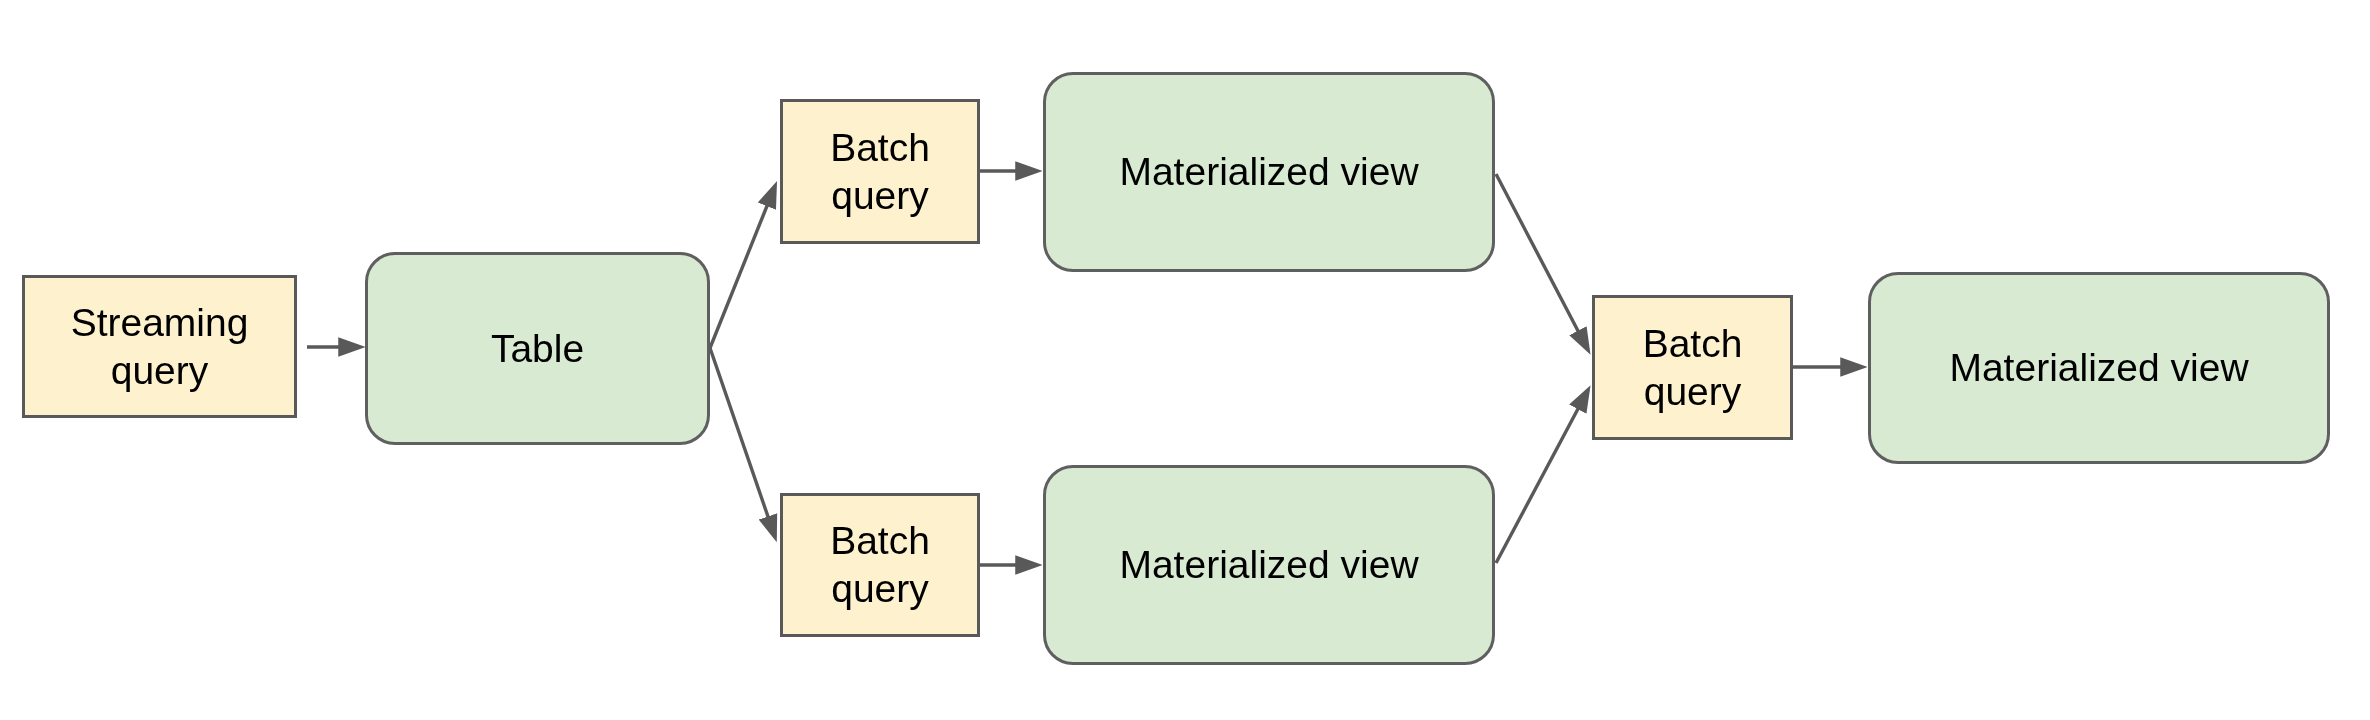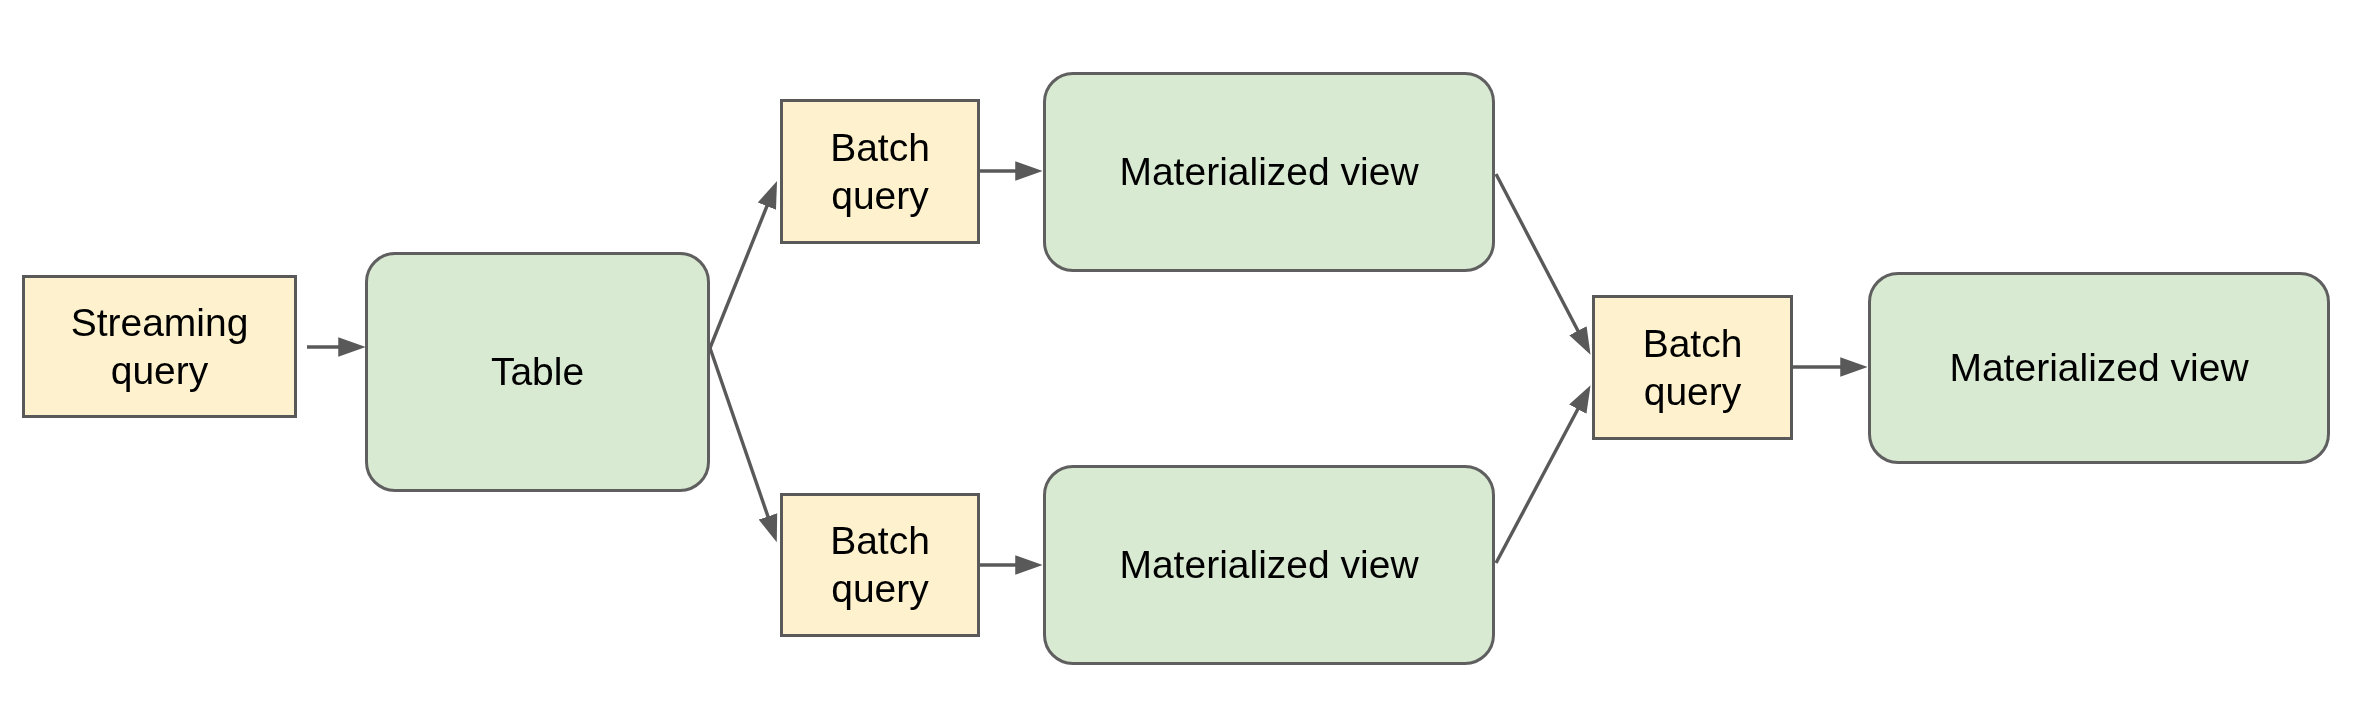--- a/index.html
+++ b/index.html
@@ -74,21 +74,21 @@
       <line x1="980" y1="565" x2="1037" y2="565" marker-end="url(#arrowhead)"></line>
       <line x1="1496" y1="174" x2="1588" y2="350" marker-end="url(#arrowhead)"></line>
       <line x1="1496" y1="563" x2="1588" y2="390" marker-end="url(#arrowhead)"></line>
       <line x1="1793" y1="367" x2="1862" y2="367" marker-end="url(#arrowhead)"></line>
     </svg>
 
   <div class="node kind-query" style="left: 22px; top: 275px; width: 275px; height: 143px;">
     <span class="label">Streaming query</span>
   </div>
 
-  <div class="node kind-store" style="left: 365px; top: 252px; width: 345px; height: 240px;">
+  <div class="node kind-store" style="left: 365px; top: 252px; width: 345px; height: 193px;">
     <span class="label">Table</span>
   </div>
 
   <div class="node kind-query" style="left: 780px; top: 99px; width: 200px; height: 145px;">
     <span class="label">Batch query</span>
   </div>
 
   <div class="node kind-store" style="left: 1043px; top: 72px; width: 452px; height: 200px;">
     <span class="label">Materialized view</span>
   </div>

